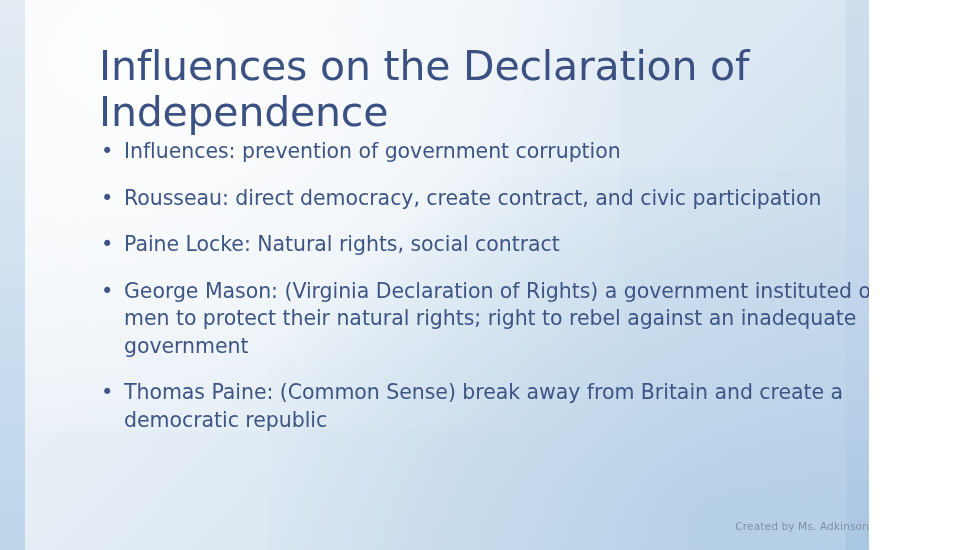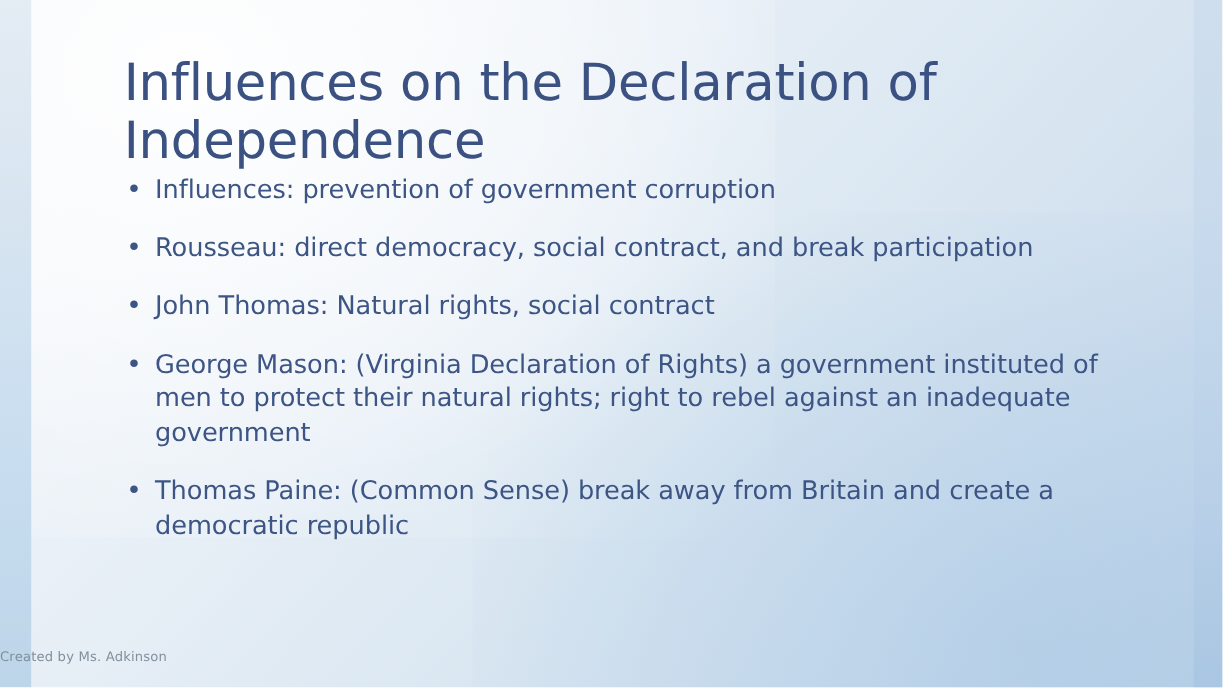--- a/index.html
+++ b/index.html
@@ -3,34 +3,35 @@
 <meta charset="utf-8">
 <style>
   html, body {
     margin: 0;
     padding: 0;
     background: #ffffff;
   }
 
   .slide {
     position: relative;
-    width: 978px;
+    width: 833px;
     height: 550px;
     overflow: hidden;
     font-family: "DejaVu Sans", sans-serif;
     
     background:
       linear-gradient(133deg,
         #f2f5f9 0%,
         #eef3f8 18%,
         #e6eef6 38%,
         #dce8f2 56%,
         #d3e1ef 72%,
         #c7d9ec 88%,
         #bcd2e8 100%);
+    padding-left: 36px;
   }
 
   
   .slide::before {
     content: "";
     position: absolute;
     left: -140px;
     top: -190px;
     width: 760px;
     height: 620px;
@@ -139,21 +140,21 @@
     font-size: 20.5px;
     line-height: 27.5px;
     letter-spacing: -0.05px;
   }
 
   .footer {
     position: absolute;
     left: 0;
     right: 0;
     top: 519px;
-    text-align: left;
+    text-align: right;
     color: #82909d;
     font-size: 10.5px;
     line-height: 14px;
     letter-spacing: 0.15px;
   }
 </style>
 </head>
 <body>
 
 <div class="slide">
@@ -167,26 +168,26 @@
 
     <ul class="body-list">
 
       <li class="bullet-row">
         <span class="bullet-marker">•</span>
         <span class="bullet-text">Influences: prevention of government corruption</span>
       </li>
 
       <li class="bullet-row">
         <span class="bullet-marker">•</span>
-        <span class="bullet-text">Rousseau: direct democracy, social contract, and break participation</span>
-      </li>
-
-      <li class="bullet-row">
-        <span class="bullet-marker">•</span>
-        <span class="bullet-text">John Thomas: Natural rights, social contract</span>
+        <span class="bullet-text">Rousseau: direct democracy, create contract, and civic participation</span>
+      </li>
+
+      <li class="bullet-row">
+        <span class="bullet-marker">•</span>
+        <span class="bullet-text">Paine Locke: Natural rights, social contract</span>
       </li>
 
       <li class="bullet-row">
         <span class="bullet-marker">•</span>
         <span class="bullet-text">George Mason: (Virginia Declaration of Rights) a government instituted of men to protect their natural rights; right to rebel against an inadequate government</span>
       </li>
 
       <li class="bullet-row">
         <span class="bullet-marker">•</span>
         <span class="bullet-text">Thomas Paine: (Common Sense) break away from Britain and create a democratic republic</span>

